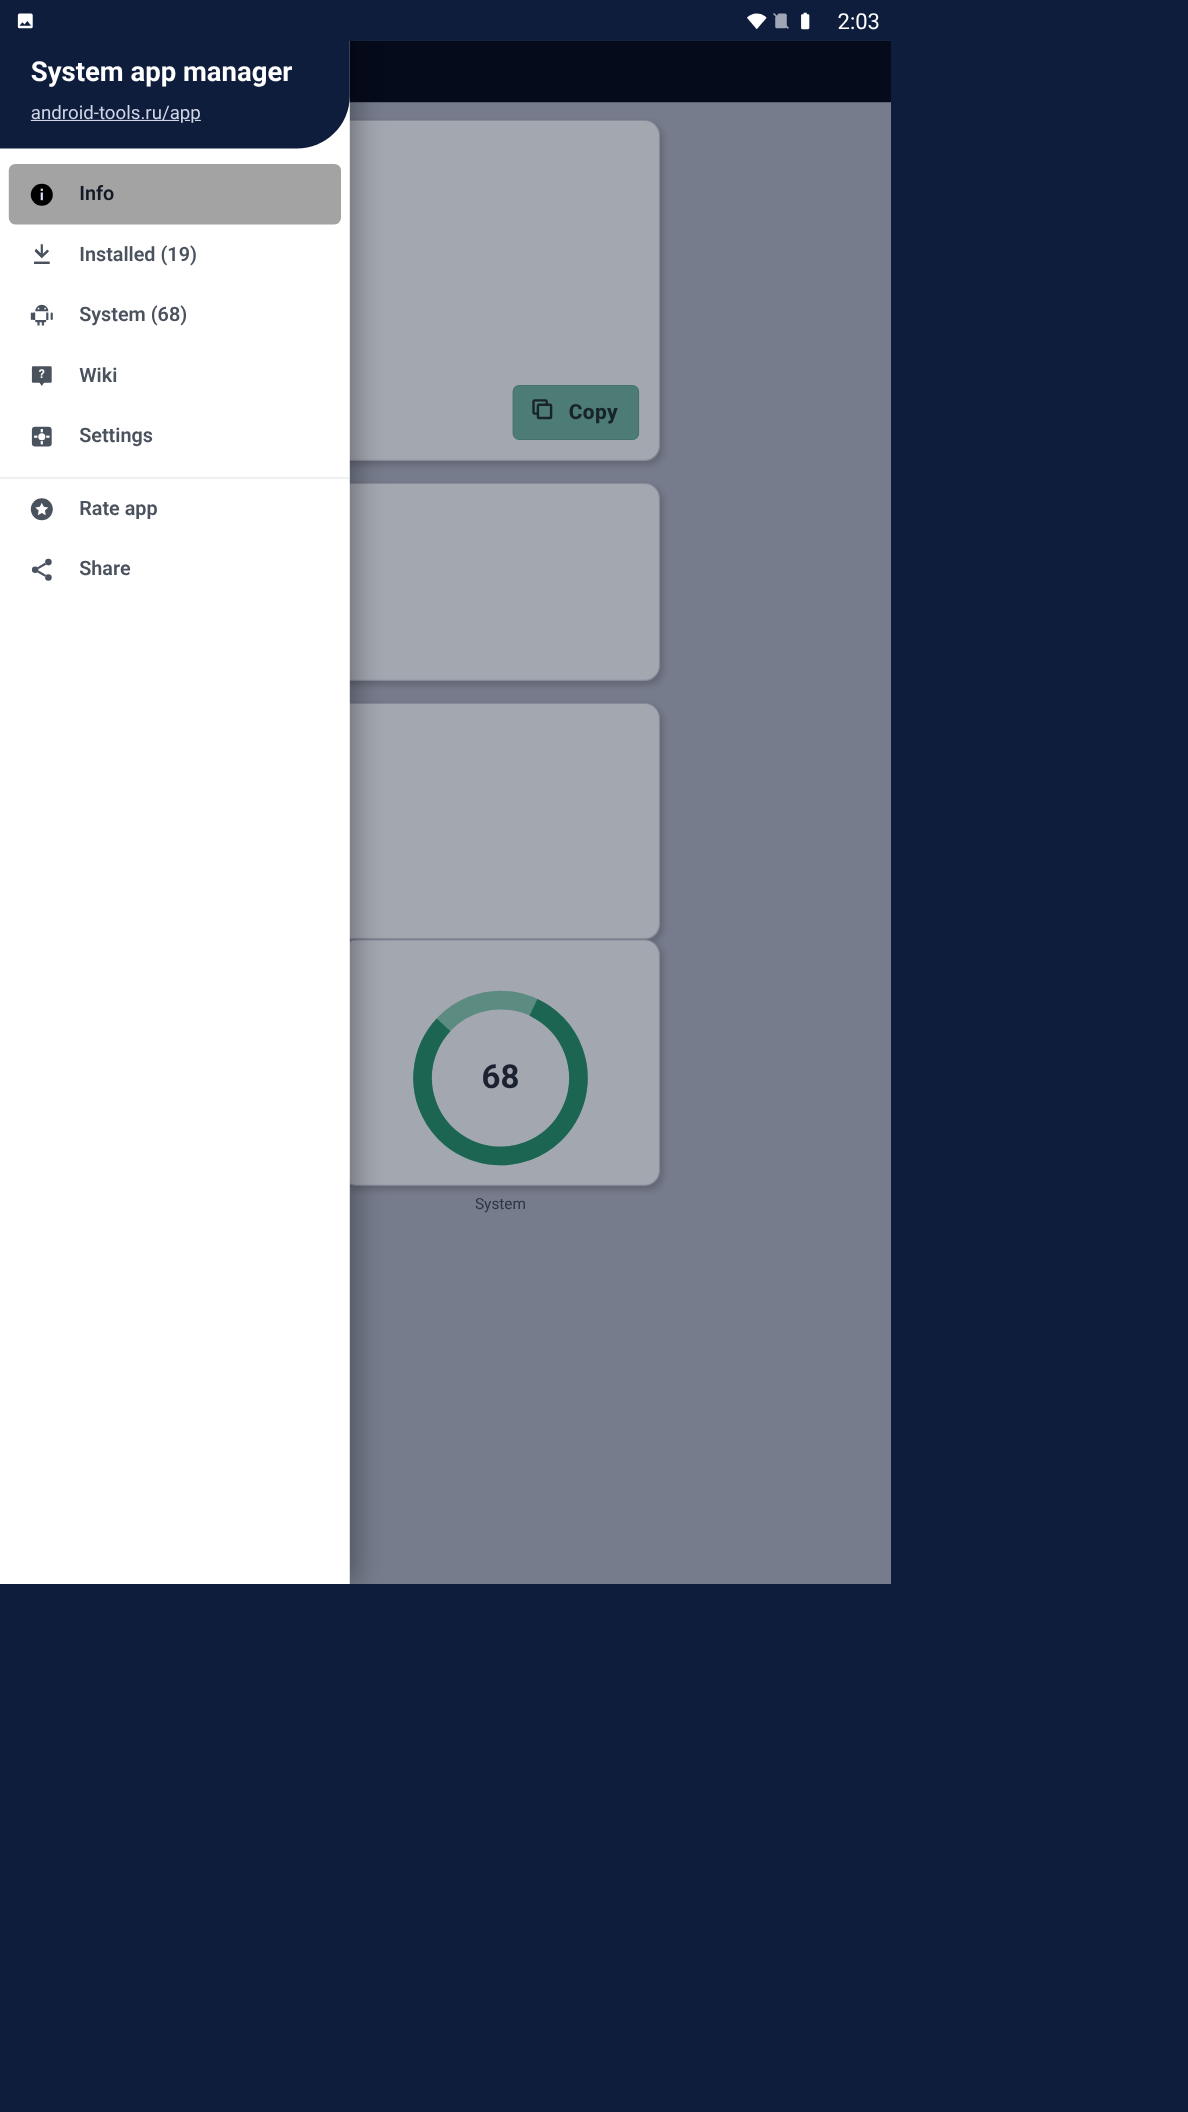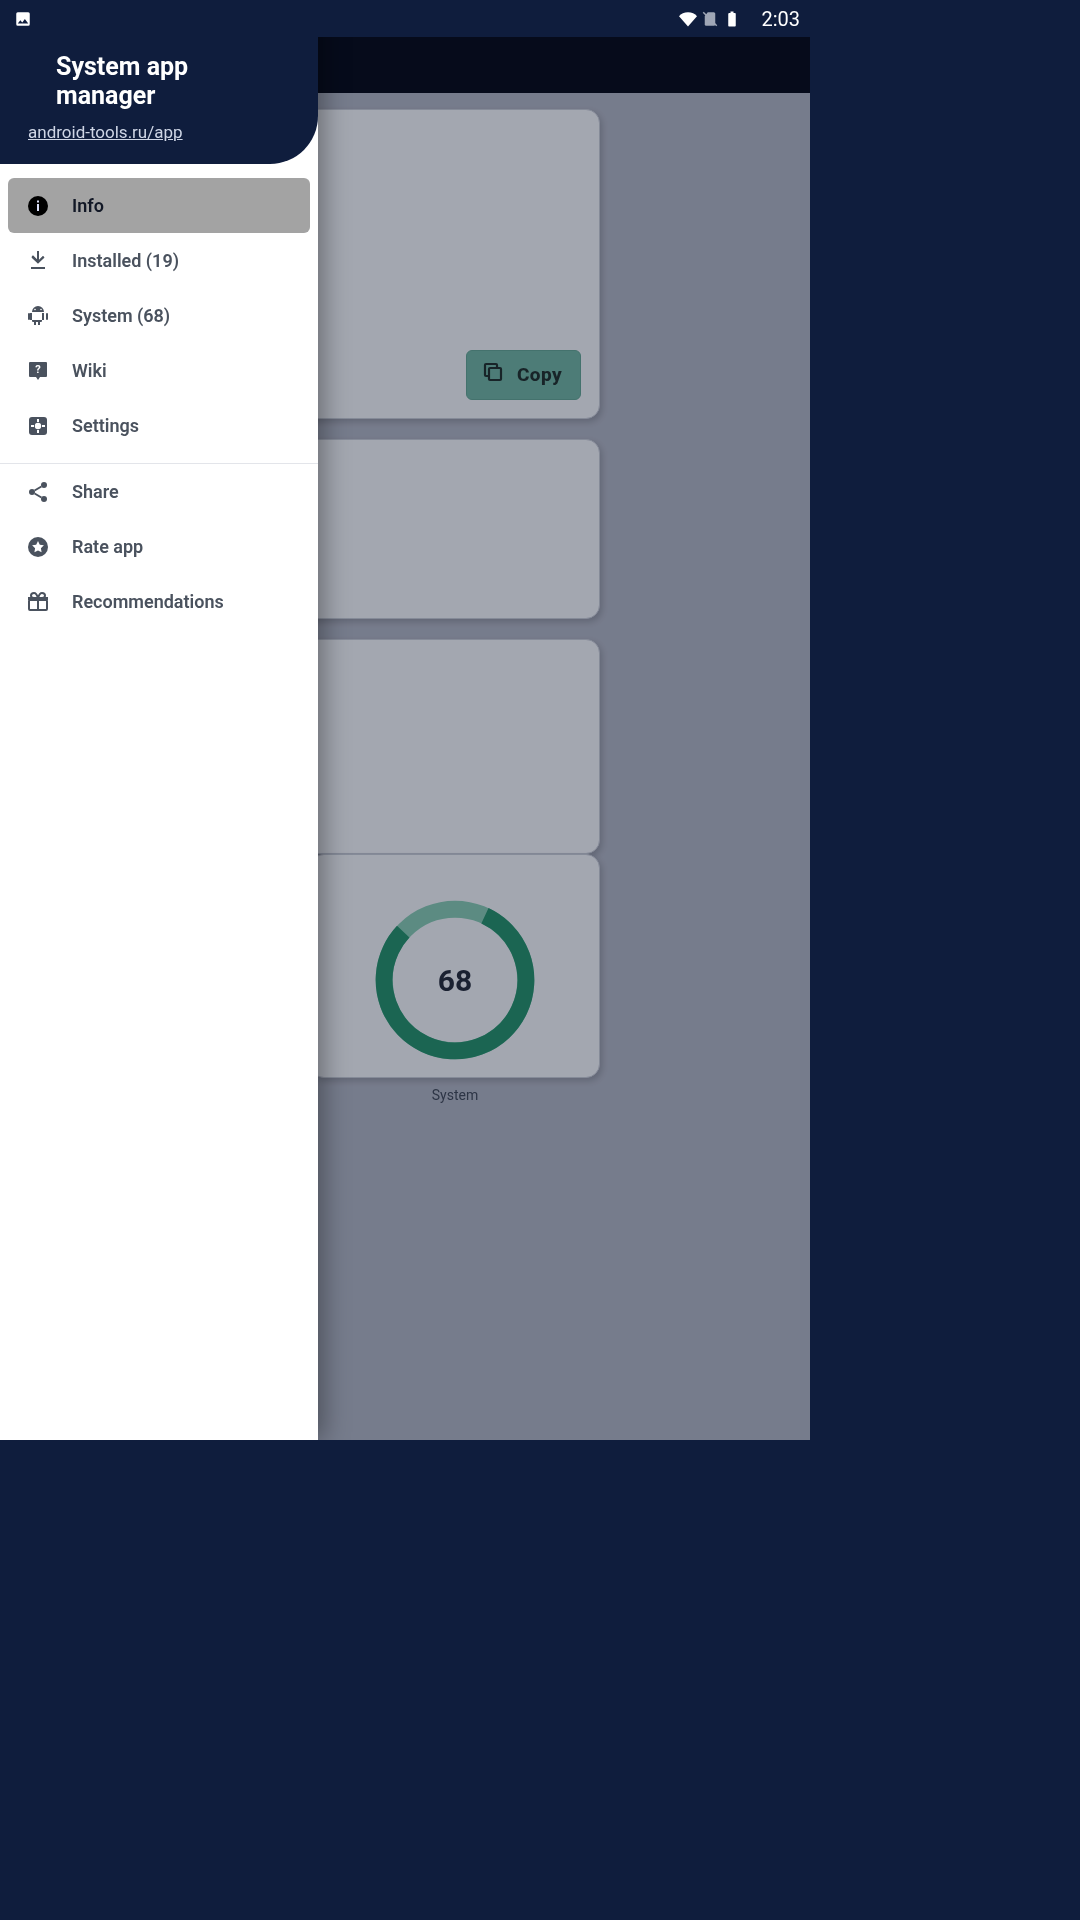--- a/index.html
+++ b/index.html
@@ -122,21 +122,20 @@
   .drawer-header {
     background: #0f1d3d;
     color: #fff;
     padding: 52px 28px 22px 28px;
     border-bottom-right-radius: 48px;
   }
   .drawer-title {
     font-size: 25px;
     font-weight: 700;
     margin-bottom: 12px;
-    margin-left: 28px;
   }
   .drawer-link {
     color: #cfd6e6;
     font-size: 17px;
     text-decoration: underline;
     display: inline-block;
   }
 
   .drawer-menu { padding: 14px 8px 0 8px; }
   .menu-item {
@@ -305,43 +304,34 @@
 
   </div>
 
   <div class="section-divider"></div>
 
   <div class="drawer-menu" style="padding-top:0">
 
     <div class="menu-item">
       <span class="mi-icon">
         <svg viewBox="0 0 24 24" width="24" height="24" fill="#4a525e">
+            <circle cx="12" cy="12" r="10"></circle>
+            <path fill="#fff" d="m12 6 1.8 3.7 4.1.6-3 2.9.7 4.1L12 15.4l-3.6 1.9.7-4.1-3-2.9 4.1-.6z"></path>
+          </svg>
+      </span>
+      <span>Rate app</span>
+    </div>
+
+    <div class="menu-item">
+      <span class="mi-icon">
+        <svg viewBox="0 0 24 24" width="24" height="24" fill="#4a525e">
             <circle cx="18" cy="5" r="3"></circle>
             <circle cx="6" cy="12" r="3"></circle>
             <circle cx="18" cy="19" r="3"></circle>
             <path d="M8.6 10.5 15.4 6.5M8.6 13.5 15.4 17.5" stroke="#4a525e" stroke-width="2"></path>
           </svg>
       </span>
       <span>Share</span>
     </div>
 
-    <div class="menu-item">
-      <span class="mi-icon">
-        <svg viewBox="0 0 24 24" width="24" height="24" fill="#4a525e">
-            <circle cx="12" cy="12" r="10"></circle>
-            <path fill="#fff" d="m12 6 1.8 3.7 4.1.6-3 2.9.7 4.1L12 15.4l-3.6 1.9.7-4.1-3-2.9 4.1-.6z"></path>
-          </svg>
-      </span>
-      <span>Rate app</span>
-    </div>
-
-    <div class="menu-item">
-      <span class="mi-icon">
-        <svg viewBox="0 0 24 24" width="24" height="24" fill="none" stroke="#4a525e" stroke-width="2">
-            <rect x="3" y="10" width="18" height="10" rx="1"></rect>
-            <path d="M3 10V8h18v2M12 8v12M8 8c-2 0-3-1.2-3-2.5S6.2 3 8 3c2.5 0 4 5 4 5M16 8c2 0 3-1.2 3-2.5S17.8 3 16 3c-2.5 0-4 5-4 5"></path>
-          </svg>
-      </span>
-      <span>Recommendations</span>
-    </div>
 
   </div>
 </nav>
 
 </body></html>

